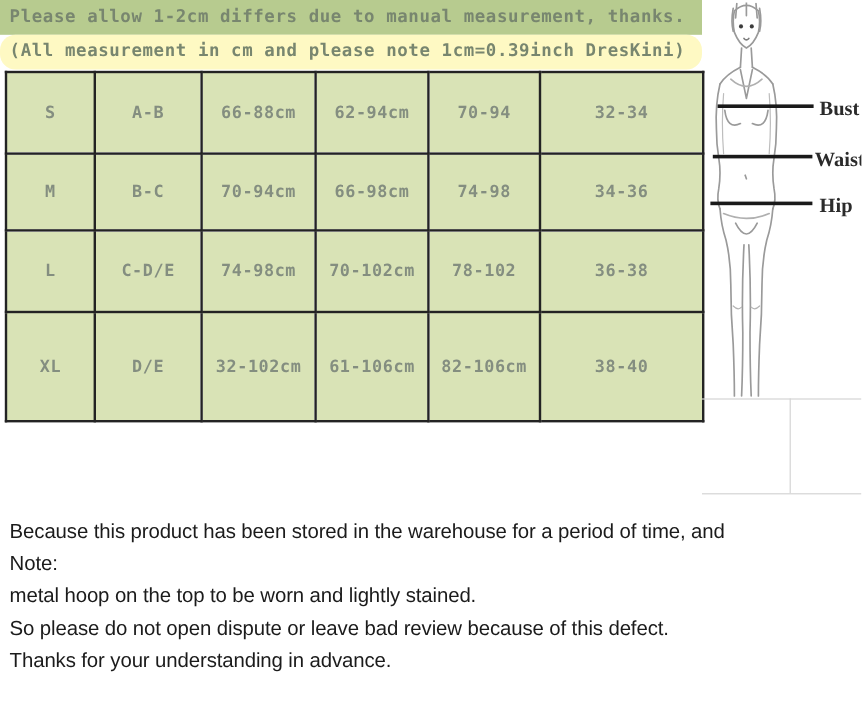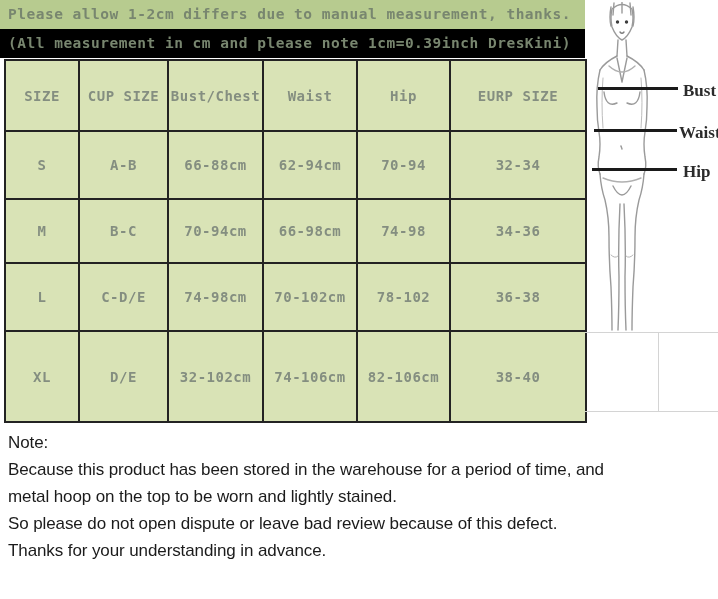--- a/index.html
+++ b/index.html
@@ -7,21 +7,21 @@
     position:relative;width:718px;height:599px;background:#ffffff;
     overflow:hidden;font-family:"DejaVu Sans Mono",monospace;
   }
   
   .hdr{
     position:absolute;left:0;width:577px;height:29px;line-height:29px;
     padding-left:8px;font-weight:bold;font-size:14.5px;color:#78866f;
     letter-spacing:0.5px;white-space:nowrap;overflow:hidden;
   }
   .hdr1{top:0;background:#b7cb8f;}
-  .hdr2{top:29px;background:#000000;}
+  .hdr2{top:29px;background:#fef9c3;border-radius:13px;}
   
   table.sizes{
     position:absolute;left:4px;top:59px;border-collapse:collapse;
     table-layout:fixed;width:581px;
   }
   table.sizes th,table.sizes td{
     background:#d9e3b6;border:2px solid #232323;text-align:center;
     vertical-align:middle;font-weight:bold;font-size:14px;color:#848e80;
     letter-spacing:0.5px;padding:0;overflow:hidden;
   }
@@ -68,28 +68,20 @@
   <table class="sizes">
     <colgroup>
       <col style="width:74px">
         <col style="width:89px">
         <col style="width:95px">
       <col style="width:94px">
         <col style="width:93px">
         <col style="width:136px">
     </colgroup>
     <tbody>
-      <tr class="rh">
-        <th>SIZE</th>
-        <th>CUP SIZE</th>
-        <th>Bust/Chest</th>
-        <th>Waist</th>
-        <th>Hip</th>
-        <th>EURP SIZE</th>
-      </tr>
       <tr class="r0">
         <td>S</td>
         <td>A-B</td>
         <td>66-88cm</td>
         <td>62-94cm</td>
         <td>70-94</td>
         <td>32-34</td>
       </tr>
       <tr class="r1">
         <td>M</td>
@@ -104,21 +96,21 @@
         <td>C-D/E</td>
         <td>74-98cm</td>
         <td>70-102cm</td>
         <td>78-102</td>
         <td>36-38</td>
       </tr>
       <tr class="r3">
         <td>XL</td>
         <td>D/E</td>
         <td>32-102cm</td>
-        <td>74-106cm</td>
+        <td>61-106cm</td>
         <td>82-106cm</td>
         <td>38-40</td>
       </tr>
     </tbody>
   </table>
 
   <div class="gridline gl-h1"></div>
   <div class="gridline gl-h2"></div>
   <div class="gridline gl-v1"></div>
 
@@ -165,20 +157,20 @@
   </svg>
 
   <div class="mline bust"></div>
   <div class="mline waist"></div>
   <div class="mline hip"></div>
   <span class="mlabel bust">Bust</span>
   <span class="mlabel waist">Waist</span>
   <span class="mlabel hip">Hip</span>
 
   <div class="note">
+    <div>Because this product has been stored in the warehouse for a period of time, and</div>
     <div>Note:</div>
-    <div>Because this product has been stored in the warehouse for a period of time, and</div>
     <div>metal hoop on the top to be worn and lightly stained.</div>
     <div>So please do not open dispute or leave bad review because of this defect.</div>
     <div>Thanks for your understanding in advance.</div>
   </div>
 
 </div>
 
 </body></html>

